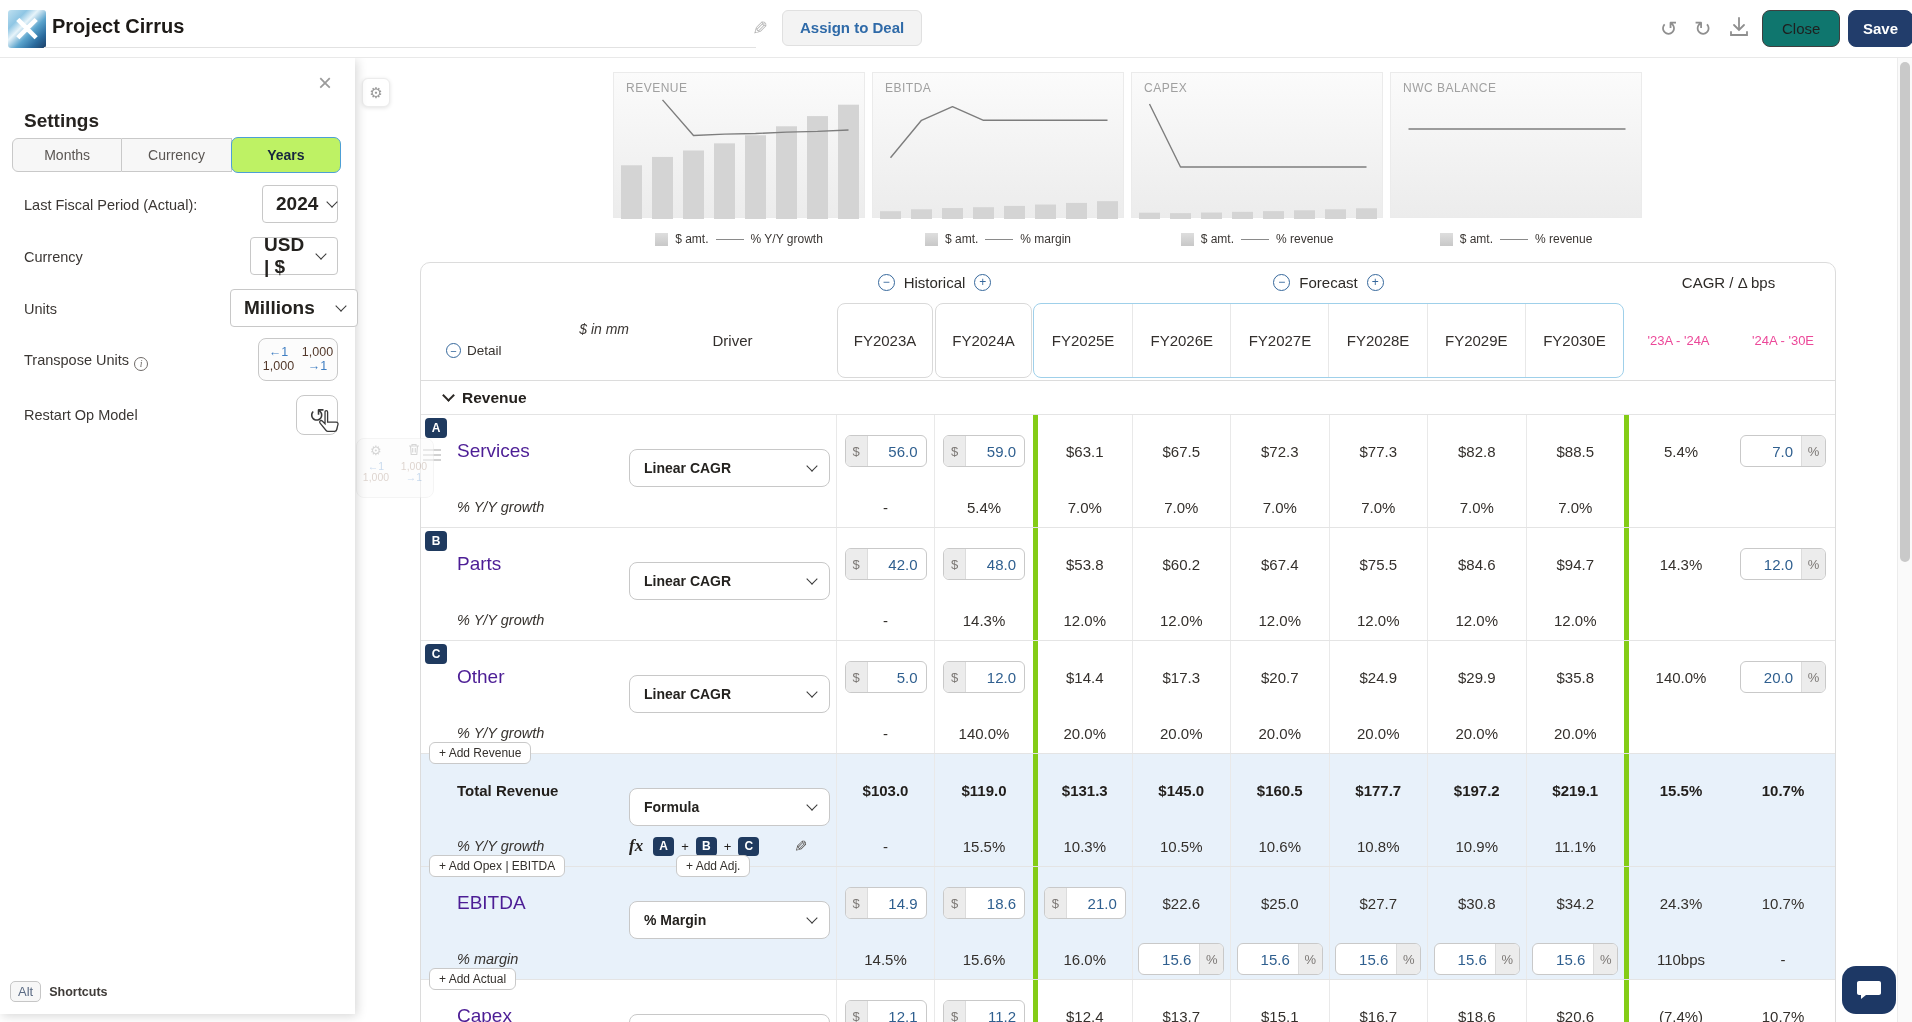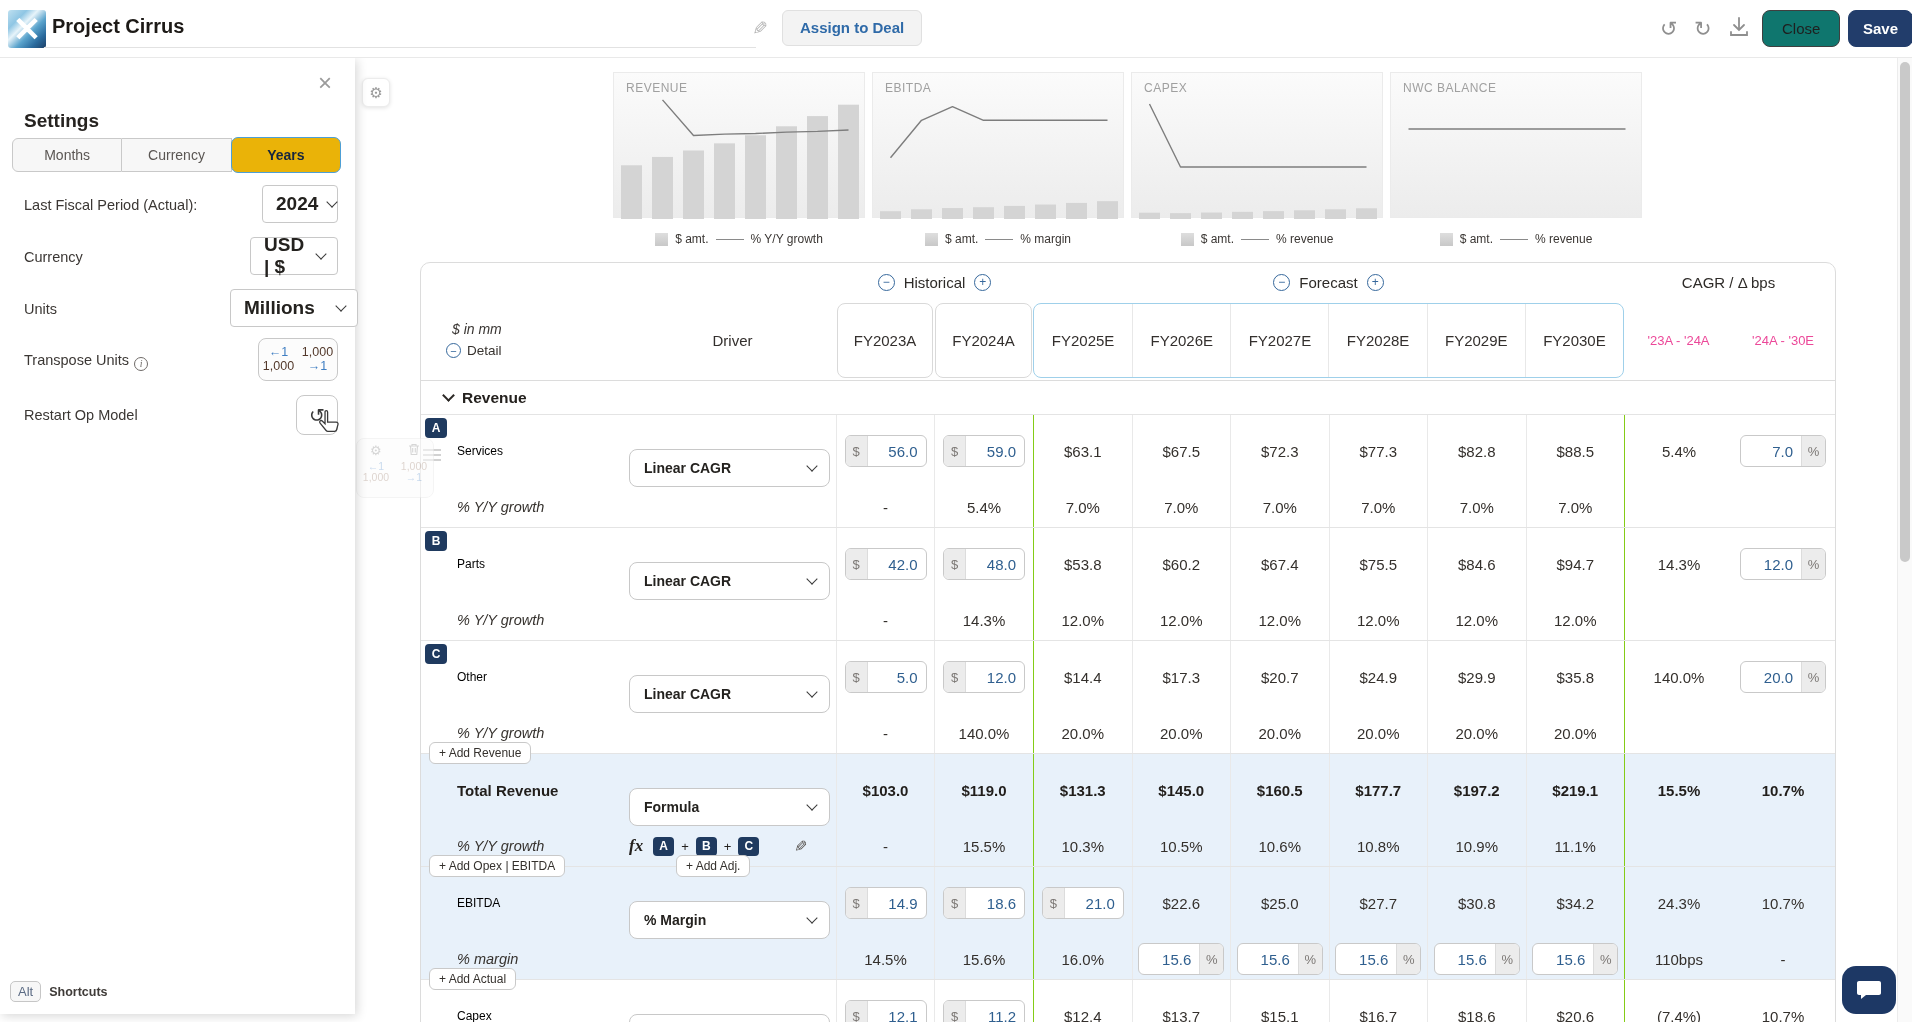--- a/index.html
+++ b/index.html
@@ -33,21 +33,21 @@
   
   .settings { position:absolute; left:0; top:58px; width:355px; height:956px; background:#fff;
     box-shadow:2px 2px 10px rgba(0,0,0,.16); z-index:20; }
   .settings-close { position:absolute; left:318px; top:14px; font-size:24px; color:#9b9b9b; line-height:22px; }
   .settings-title { position:absolute; left:24px; top:52px; font-size:19px; font-weight:700; color:#262320; }
   .tabs { position:absolute; left:12px; top:80px; width:328px; height:34px; display:flex; }
   .tab { flex:1; border:1px solid #c9c9c9; border-left-width:0; background:#f7f7f7;
     font-size:14px; color:#5a5653; display:flex; align-items:center; justify-content:center; }
   .tab:first-child { border-left-width:1px; border-radius:6px 0 0 6px; }
   .tab:last-child { border-radius:0 6px 6px 0; }
-  .tab.active { background:#eab308; border:1.5px solid #4d9fd6; border-radius:7px;
+  .tab.active { background:#bef264; border:1.5px solid #4d9fd6; border-radius:7px;
     color:#16263f; font-weight:700; margin:-1px; z-index:2; }
   .frow-label { position:absolute; left:24px; font-size:14.5px; font-weight:500; color:#3b3734; }
   .sel { position:absolute; height:38px; background:#fff; border:1px solid #c8c8c8; border-radius:4px;
     display:flex; align-items:center; justify-content:space-between; padding:0 12px 0 13px;
     font-size:19px; font-weight:600; color:#24221f; }
   .chev { width:8px; height:8px; border-right:1.8px solid #3a3a3a; border-bottom:1.8px solid #3a3a3a;
     transform:rotate(45deg); margin-top:-4px; flex:none; margin-left:10px; }
   .transpose-btn { position:absolute; left:258px; top:280px; width:80px; height:43px;
     border:1px solid #c8c8c8; border-radius:8px; background:#fcfcfc;
     display:grid; grid-template-columns:1fr 1fr; align-content:center; row-gap:1px;
@@ -89,21 +89,21 @@
   
   .optable { position:absolute; left:420px; top:262px; width:1416px; height:790px;
     border:1px solid #dcdcdc; border-radius:10px; background:#fff; z-index:1; overflow:hidden; }
   .trow { display:grid; grid-template-columns:208px 207px 98px 99px 98.5px 98.5px 98.5px 98.5px 98.5px 98.5px 109px 100px; }
   .group-row { height:38px; align-items:center; }
   .gtitle { display:flex; align-items:center; justify-content:center; gap:9px;
     font-size:15px; color:#2e2b28; font-weight:500; }
   .circ { width:17px; height:17px; border:1.3px solid #36689c; border-radius:50%; color:#36689c;
     font-size:12px; line-height:14px; display:flex; align-items:center; justify-content:center; }
   .cagr-h { font-size:15px; color:#2e2b28; text-align:center; }
-  .header-row { height:80px; position:relative; }
+  .header-row { height:80px; position:relative;text-align:right; }
   .corner { padding:20px 0 0 31px; font-size:14px; }
   .inmm { font-style:italic; color:#3a3633; }
   .detail { display:flex; align-items:center; gap:6px; margin-top:6px; margin-left:-6px;
     font-size:13.5px; font-weight:500; color:#37332f; }
   .detail .circ { width:15px; height:15px; font-size:11px; }
   .drv-h { display:flex; align-items:center; justify-content:center; font-size:15px; color:#332f2d; }
   .colbox { margin:2px 1px; border:1px solid #d9d9d9; border-radius:8px; display:flex;
     align-items:center; justify-content:center; font-size:15px; color:#332f2d; background:#fff; }
   .fbox { grid-column:5 / span 6; margin:2px 0; border:1.5px solid #9fd0ea; border-radius:8px;
     display:grid; grid-template-columns:repeat(6,1fr); background:#fff; }
@@ -118,23 +118,23 @@
   .section-row { height:33px; display:flex; align-items:center; padding-left:23px; gap:9px; }
   .section-row .sec-chev { width:9px; height:9px; border-right:2px solid #2b2825; border-bottom:2px solid #2b2825;
     transform:rotate(45deg); margin-top:-5px; }
   .section-label { font-size:15.5px; font-weight:700; color:#24211e; }
   .row-main { height:72px; align-items:center; }
   .row-sub { height:40px; align-items:center; }
   .vc { height:100%; display:flex; align-items:center; justify-content:center;
     font-size:15px; color:#34302c; }
   .vc.bold { font-weight:700; color:#211e1b; }
   .vc.sep { border-left:1px solid #e9e9e9; }
-  .vc.fsl { border-left:1px solid #84cc16; }
+  .vc.fsl { border-left:5px solid #84cc16; }
   .labcell { position:relative; height:100%; display:flex; align-items:center; padding-left:36px; }
-  .labcell .name { font-size:12px; font-weight:500; color:#000000; }
+  .labcell .name { font-size:19px; font-weight:500; color:#4c1d95; }
   .labcell .name.bold { font-weight:700; color:#211e1b; font-size:15px; }
   .badge { position:absolute; left:4px; top:3px; width:22px; height:20px; background:#1f3a5f;
     border-radius:4px; color:#fff; font-size:12px; font-weight:700;
     display:flex; align-items:center; justify-content:center; }
   .draghandle { position:absolute; left:2px; top:31px; width:18px; }
   .draghandle i { display:block; border-top:2px solid #d2d2d2; margin:3px 0; }
   .sublab { padding-left:36px; font-style:italic; font-size:14.5px; color:#36322e; display:flex; align-items:center; height:100%; }
   .drvcell { display:flex; align-items:flex-end; height:100%; }
   .select { width:201px; height:38px; background:#fff; border:1px solid #c8c8c8; border-radius:8px;
     display:flex; align-items:center; justify-content:space-between; padding:0 13px 0 14px;

